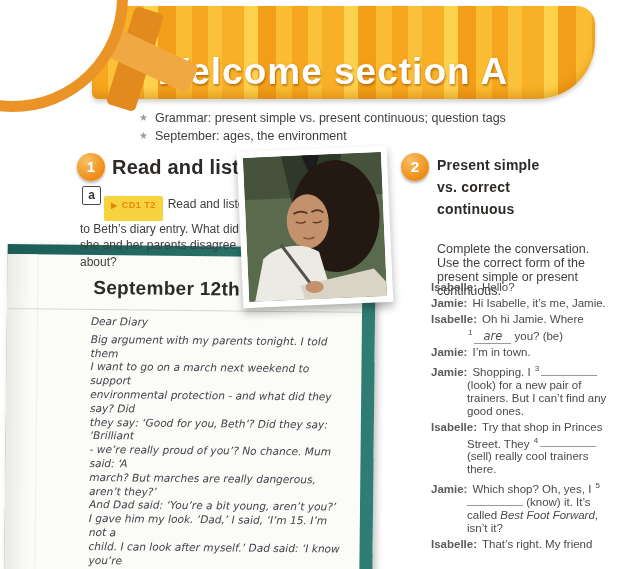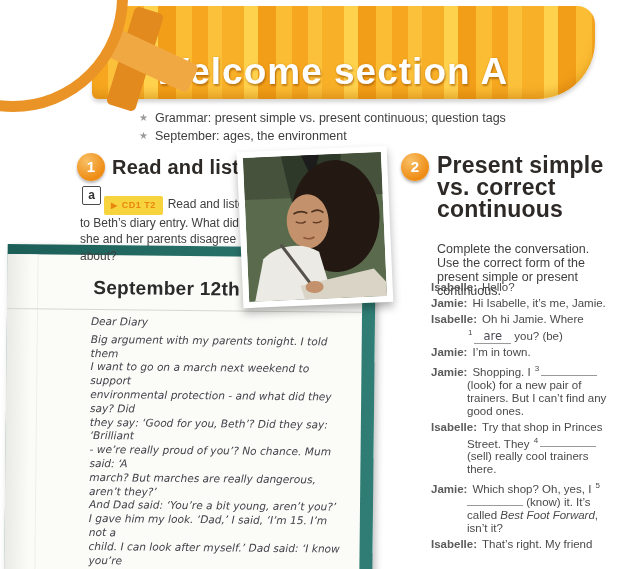--- a/index.html
+++ b/index.html
@@ -37,33 +37,33 @@
   .circle-num{
     position:absolute;width:28px;height:28px;border-radius:50%;text-align:center;
     background:radial-gradient(circle at 35% 28%,#f9c066,#ee8c14 70%);
     color:#fff;font-weight:bold;font-size:15px;line-height:28px;
     box-shadow:0 2px 3px rgba(0,0,0,.3);z-index:4;
   }
   #ex1-circle{left:77px;top:153px}
   #ex2-circle{left:401px;top:153px}
   .section-title{font-weight:800;color:#2d2926;letter-spacing:.2px}
   #ex1-title{position:absolute;left:112px;top:156px;font-size:20px;z-index:4;white-space:nowrap}
-  #ex2-title{position:absolute;left:437px;top:154px;font-size:23px;line-height:22px;z-index:4}
+  #ex2-title{position:absolute;left:437px;top:154px;font-size:14px;line-height:22px;z-index:4}
   
   .part-box{
     position:absolute;left:82px;top:186px;width:17px;height:17px;z-index:4;
     border:1.5px solid #4a4a4a;border-radius:2px;background:#fff;
     font-weight:bold;font-size:12px;line-height:17px;text-align:center;color:#333;
   }
   #ex1-para{
     position:absolute;left:80px;top:184px;width:178px;z-index:4;
     font-size:12px;line-height:16.5px;color:#3f3f3f;
   }
   .audio-badge{
-    display:inline-block;margin-left:24px;margin-right:5px;padding:1px 7px 0 7px;
+    display:inline-block;margin-left:24px;margin-right:5px;padding:1px 7px 6px 7px;
     background:#f7d33e;border-radius:2px;color:#e8860f;
     font-size:9px;font-weight:bold;letter-spacing:.5px;white-space:nowrap;
   }
   .audio-badge .play{font-size:8px;margin-right:4px}
   
   .photo{
     position:absolute;left:240px;top:149px;width:150px;height:156px;z-index:6;
     background:#ffffff;padding:6px;box-sizing:border-box;
     box-shadow:0 5px 9px rgba(0,0,0,.3);transform:rotate(-2.5deg);
   }
@@ -100,21 +100,21 @@
     font-size:12.5px;line-height:14px;color:#3f3f3f;
   }
   .dialogue{
     position:absolute;left:412px;top:281px;width:202px;z-index:4;
     font-size:11.5px;line-height:13px;color:#4a4a4a;
   }
   .dlg-line{margin-bottom:3px;padding-left:55px;text-indent:-36px}
   .speaker{font-weight:bold;color:#5b5b5b;margin-right:5px}
   .dlg-line sup{font-size:8px;margin:0 2px 0 1px}
   .answer{
-    padding:0 9px;color:#4a4a52;
+    font-style:italic;padding:0 9px;color:#4a4a52;
     border-bottom:1px solid #9a9a9a;font-family:"DejaVu Sans",sans-serif;
   }
   .blank{display:inline-block;width:56px;height:9px;border-bottom:1px solid #9a9a9a}
   .dlg-line em{font-style:italic}
 </style>
 </head>
 <body>
 
 <div>
 

